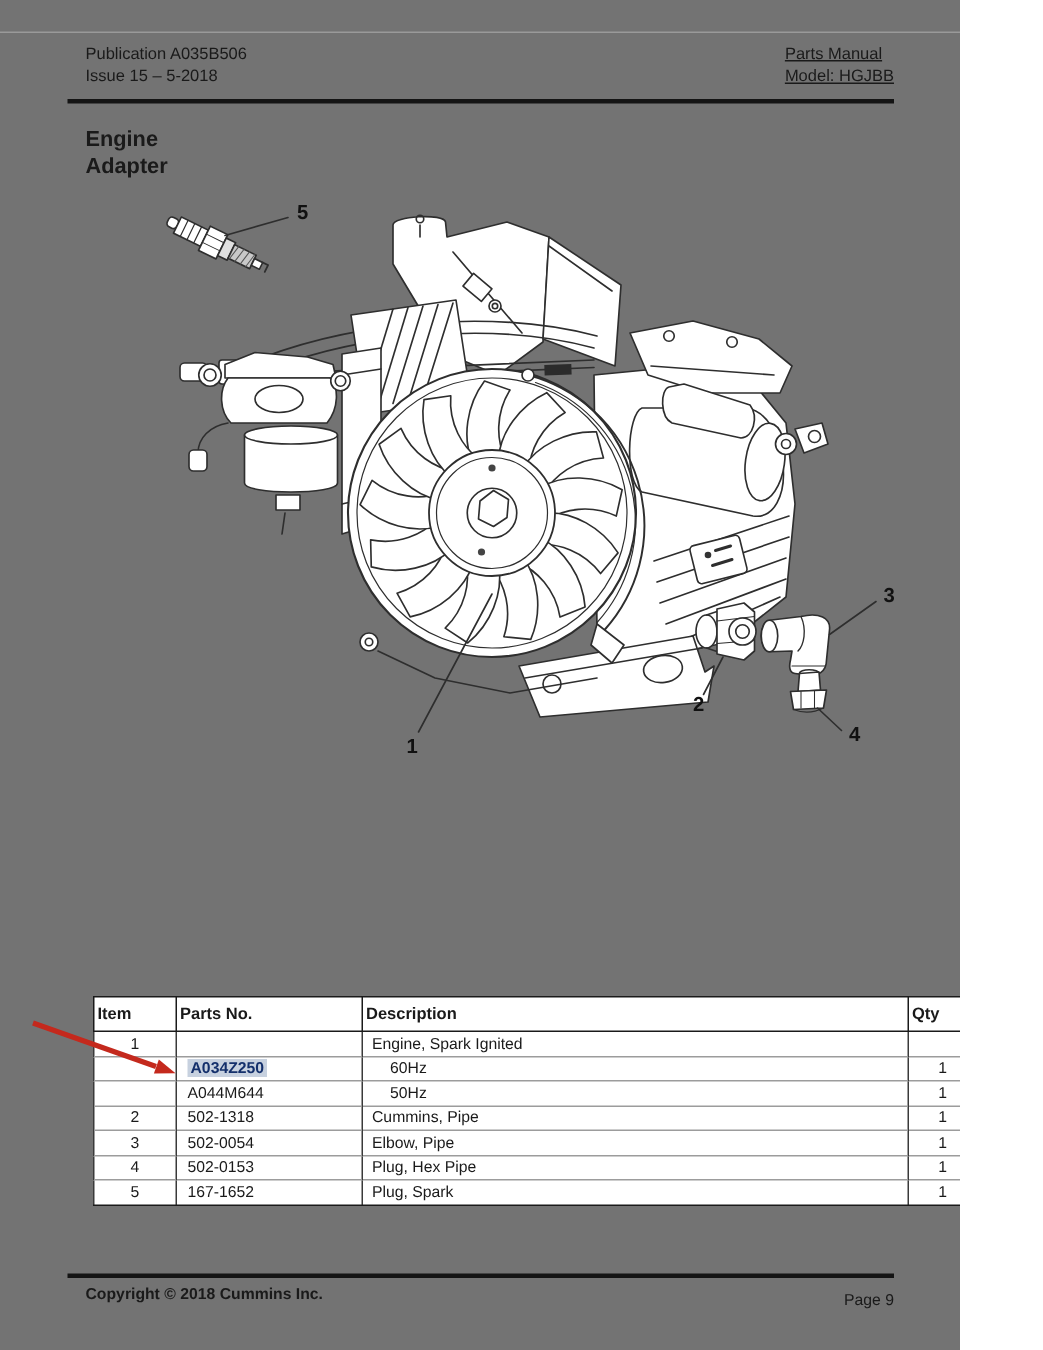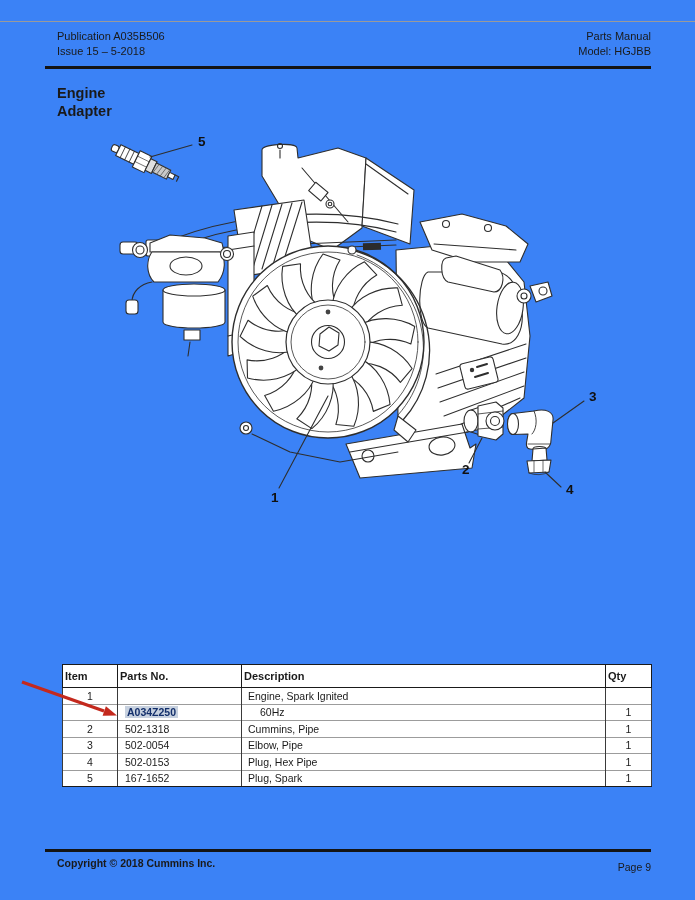--- a/index.html
+++ b/index.html
@@ -1,23 +1,23 @@
 <!DOCTYPE html>
 <html><head>
 <meta charset="utf-8">
 <style>
   html,body { margin:0; padding:0; background:#fff; }
   .page {
-    position:relative; width:695px; height:900px; background:#3b82f6;
+    position:relative; width:640px; height:900px; background:#737373;
     font-family:"Liberation Sans", sans-serif; color:#1a1a1a; overflow:hidden;
   }
   .page-top-line { position:absolute; left:0; right:0; top:21px; height:1px; background:#9a9a9a; }
 
   .hdr-left  { position:absolute; left:57px;  top:29px; font-size:11px; line-height:14.5px; z-index:3; }
-  .hdr-right { position:absolute; right:44px; top:29px; font-size:11px; line-height:14.5px; text-align:right; z-index:3; }
+  .hdr-right { position:absolute; right:44px; top:29px; font-size:11px; line-height:14.5px; z-index:3;text-decoration:underline; }
   .rule-top  { position:absolute; left:45px; right:44px; top:66px; height:2.5px; background:#141414; z-index:3; }
 
   .doc-title { position:absolute; left:57px; top:84px; font-size:14.5px; font-weight:bold; line-height:18px; z-index:3; }
 
   svg.diagram { position:absolute; left:0; top:0; z-index:1; }
   svg.diagram path, svg.diagram line, svg.diagram circle, svg.diagram ellipse, svg.diagram rect, svg.diagram polyline {
     vector-effect:none;
   }
   .callout-num { font-family:"Liberation Sans", sans-serif; font-weight:bold; font-size:13.5px; fill:#111; }
 
@@ -286,20 +286,26 @@
           <td class="c-desc">Engine, Spark Ignited</td>
           <td class="c-qty"></td>
         </tr>
         <tr>
           <td class="c-item"></td>
           <td class="c-part"><span class="hl">A034Z250</span></td>
           <td class="c-desc indent">60Hz</td>
           <td class="c-qty">1</td>
         </tr>
         <tr>
+          <td class="c-item"></td>
+          <td class="c-part">A044M644</td>
+          <td class="c-desc indent">50Hz</td>
+          <td class="c-qty">1</td>
+        </tr>
+        <tr>
           <td class="c-item">2</td>
           <td class="c-part">502-1318</td>
           <td class="c-desc">Cummins, Pipe</td>
           <td class="c-qty">1</td>
         </tr>
         <tr>
           <td class="c-item">3</td>
           <td class="c-part">502-0054</td>
           <td class="c-desc">Elbow, Pipe</td>
           <td class="c-qty">1</td>

